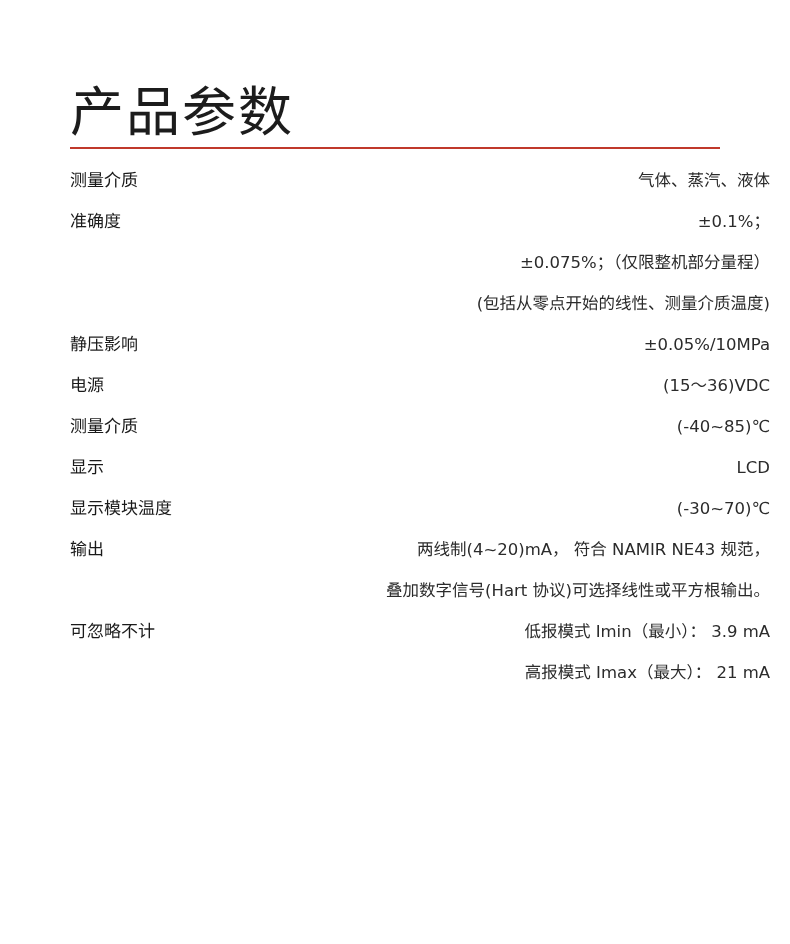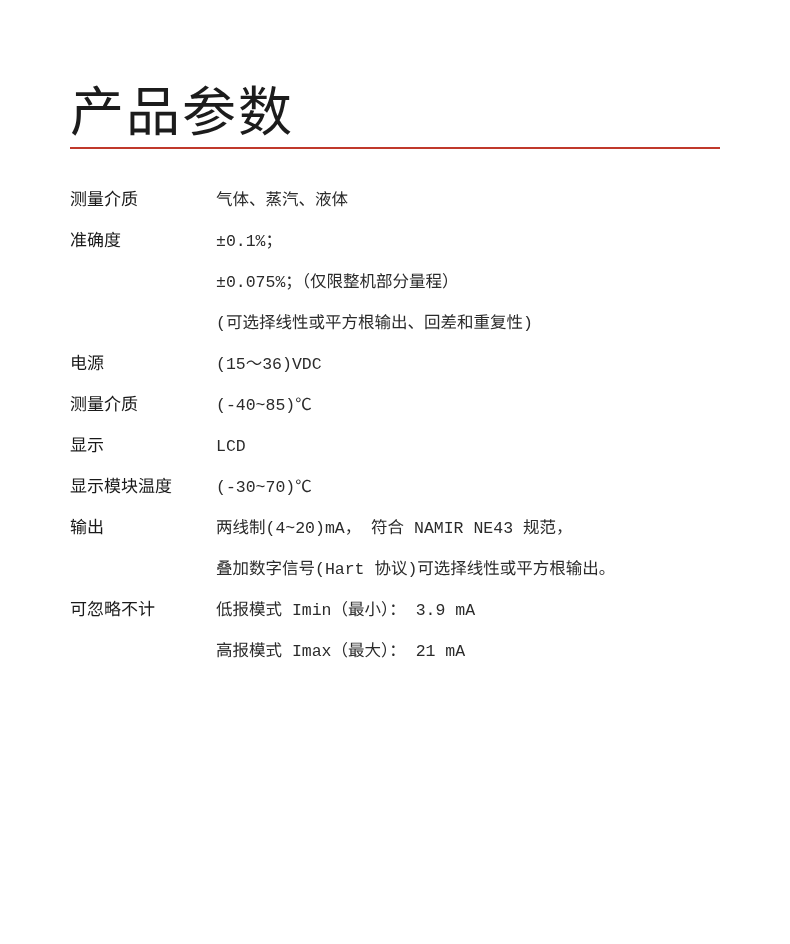--- a/index.html
+++ b/index.html
@@ -36,41 +36,41 @@
     position: absolute;
     left: 70px;
     top: 147px;
     width: 650px;
     height: 2px;
     background: #c0392b;
   }
   .spec-table {
     position: absolute;
     left: 70px;
-    top: 180px;
+    top: 160px;
     width: 700px;
     border-collapse: collapse;
-    font-family: Liberation Mono, monospace;
   }
   .spec-table td {
     vertical-align: top;
     padding: 0;
     font-size: 17px;
     line-height: 41px;
     color: #262626;
   }
   .spec-table td.label {
     width: 146px;
     white-space: nowrap;
     font-size: 17px;
     color: #1a1a1a;
   }
   .spec-table td.value {
     font-size: 16.5px;
     color: #2b2b2b;
+    text-align: right;
   }
   .value .line {
     display: block;
     line-height: 41px;
     white-space: nowrap;
   }
 </style>
 </head>
 <body>
 
@@ -86,21 +86,27 @@
         <td class="label">测量介质</td>
         <td class="value">
           <span class="line">气体、蒸汽、液体</span>
         </td>
       </tr>
       <tr>
         <td class="label">准确度</td>
         <td class="value">
           <span class="line">±0.1%；</span>
           <span class="line">±0.075%；（仅限整机部分量程）</span>
-          <span class="line">(可选择线性或平方根输出、回差和重复性)</span>
+          <span class="line">(包括从零点开始的线性、测量介质温度)</span>
+        </td>
+      </tr>
+      <tr>
+        <td class="label">静压影响</td>
+        <td class="value">
+          <span class="line">±0.05%/10MPa</span>
         </td>
       </tr>
       <tr>
         <td class="label">电源</td>
         <td class="value">
           <span class="line">(15～36)VDC</span>
         </td>
       </tr>
       <tr>
         <td class="label">测量介质</td>

